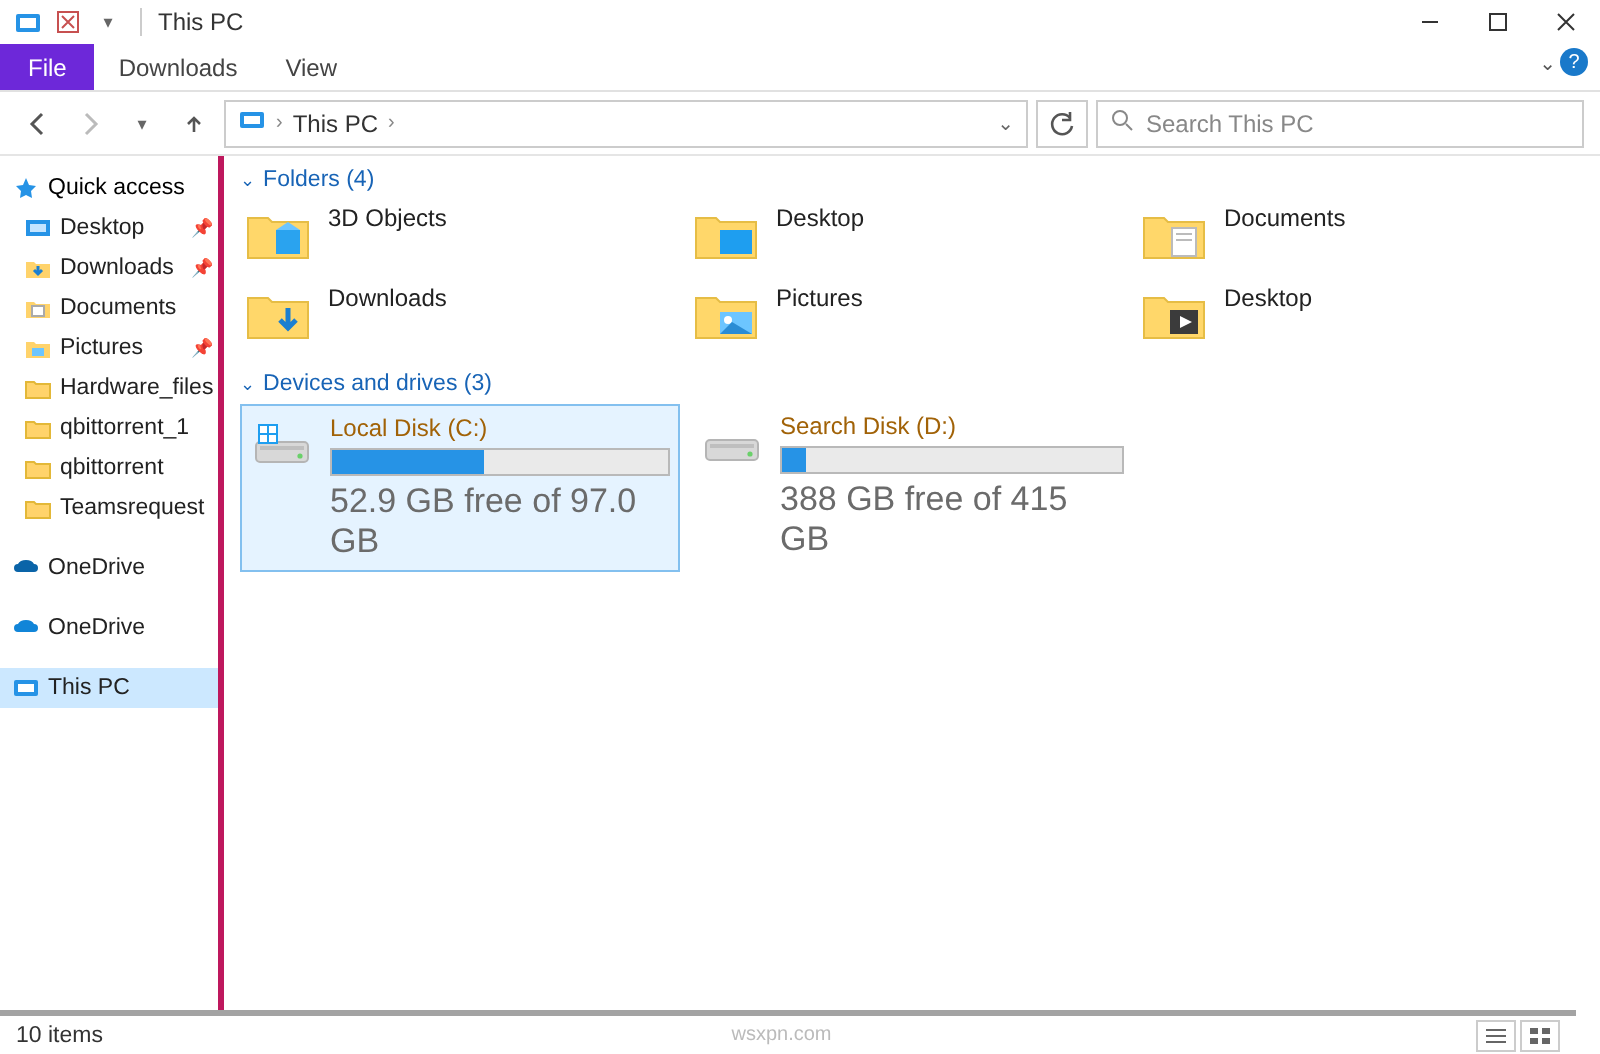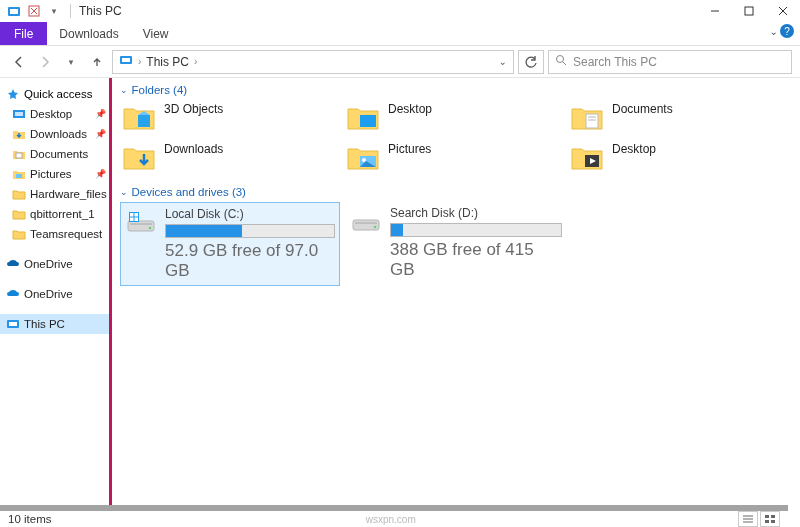--- a/index.html
+++ b/index.html
@@ -48,27 +48,27 @@
 .folders-grid { display: grid; grid-template-columns: repeat(3, 1fr); }
 .folder-item { display: flex; align-items: flex-start; height: 40px; padding: 2px; gap: 8px; }
 .folder-icon { width: 34px; height: 30px; display: flex; align-items: center; justify-content: center; }
 .folder-label { font-size: 12px; color: #222; }
 
 .drives-grid { display: grid; grid-template-columns: repeat(3, 1fr); gap: 6px; }
 .drive-item { display: flex; align-items: flex-start; padding: 4px; gap: 8px; }
 .drive-item.selected { border: 1px solid #83c0ef; background: #e5f3ff; }
 .drive-icon { width: 32px; height: 30px; display: flex; align-items: center; justify-content: center; flex-shrink: 0; }
 .drive-body { flex: 1; min-width: 0; }
-.drive-label { font-size: 12px; color: #404040; margin-bottom: 3px; }
+.drive-label { font-size: 12px; color: #a16207; margin-bottom: 3px; }
 .drive-bar { height: 14px; border: 1px solid #b9b9b9; background: #eaeaea; position: relative; margin-bottom: 3px; }
 .drive-fill { position: absolute; left: 0; top: 0; bottom: 0; background: #2693e6; }
 .drive-free { font-size: 17px; color: #6b6b6b; }
 
 
-.statusbar { position: absolute; left: 0; right: 12px; bottom: 0; height: 22px; border-top: 6px solid #a3a3a3; display: flex; align-items: center; padding: 0 8px; font-size: 11.5px; color: #333; }
+.statusbar { position: absolute; left: 0; right: 12px; bottom: 0; height: 22px; border-top: 3px solid #a3a3a3; display: flex; align-items: center; padding: 0 8px; font-size: 11.5px; color: #333; }
 .statusbar .viewbtns { margin-left: auto; display: flex; gap: 2px; }
 .statusbar .viewbtn { width: 20px; height: 16px; border: 1px solid #ccc; display: flex; align-items: center; justify-content: center; }
 
 
 .fico { width: 34px; height: 28px; }
 </style>
 </head>
 <body>
 
 <div class="titlebar">
@@ -215,20 +215,28 @@
           </span>
           <span>Hardware_files</span>
         </div>
         <div class="side-item sub">
           <span class="side-glyph">
             <svg width="14" height="12">
               <path d="M1 3 L5 3 L6 4 L13 4 L13 11 L1 11 Z" fill="#ffd36b" stroke="#e3b838"></path>
             </svg>
           </span>
           <span>qbittorrent_1</span>
+        </div>
+        <div class="side-item sub">
+          <span class="side-glyph">
+            <svg width="14" height="12">
+              <path d="M1 3 L5 3 L6 4 L13 4 L13 11 L1 11 Z" fill="#ffd36b" stroke="#e3b838"></path>
+            </svg>
+          </span>
+          <span>qbittorrent</span>
         </div>
         <div class="side-item sub">
           <span class="side-glyph">
             <svg width="14" height="12">
               <path d="M1 3 L5 3 L6 4 L13 4 L13 11 L1 11 Z" fill="#ffd36b" stroke="#e3b838"></path>
             </svg>
           </span>
           <span>Teamsrequest</span>
         </div>
       </div>

